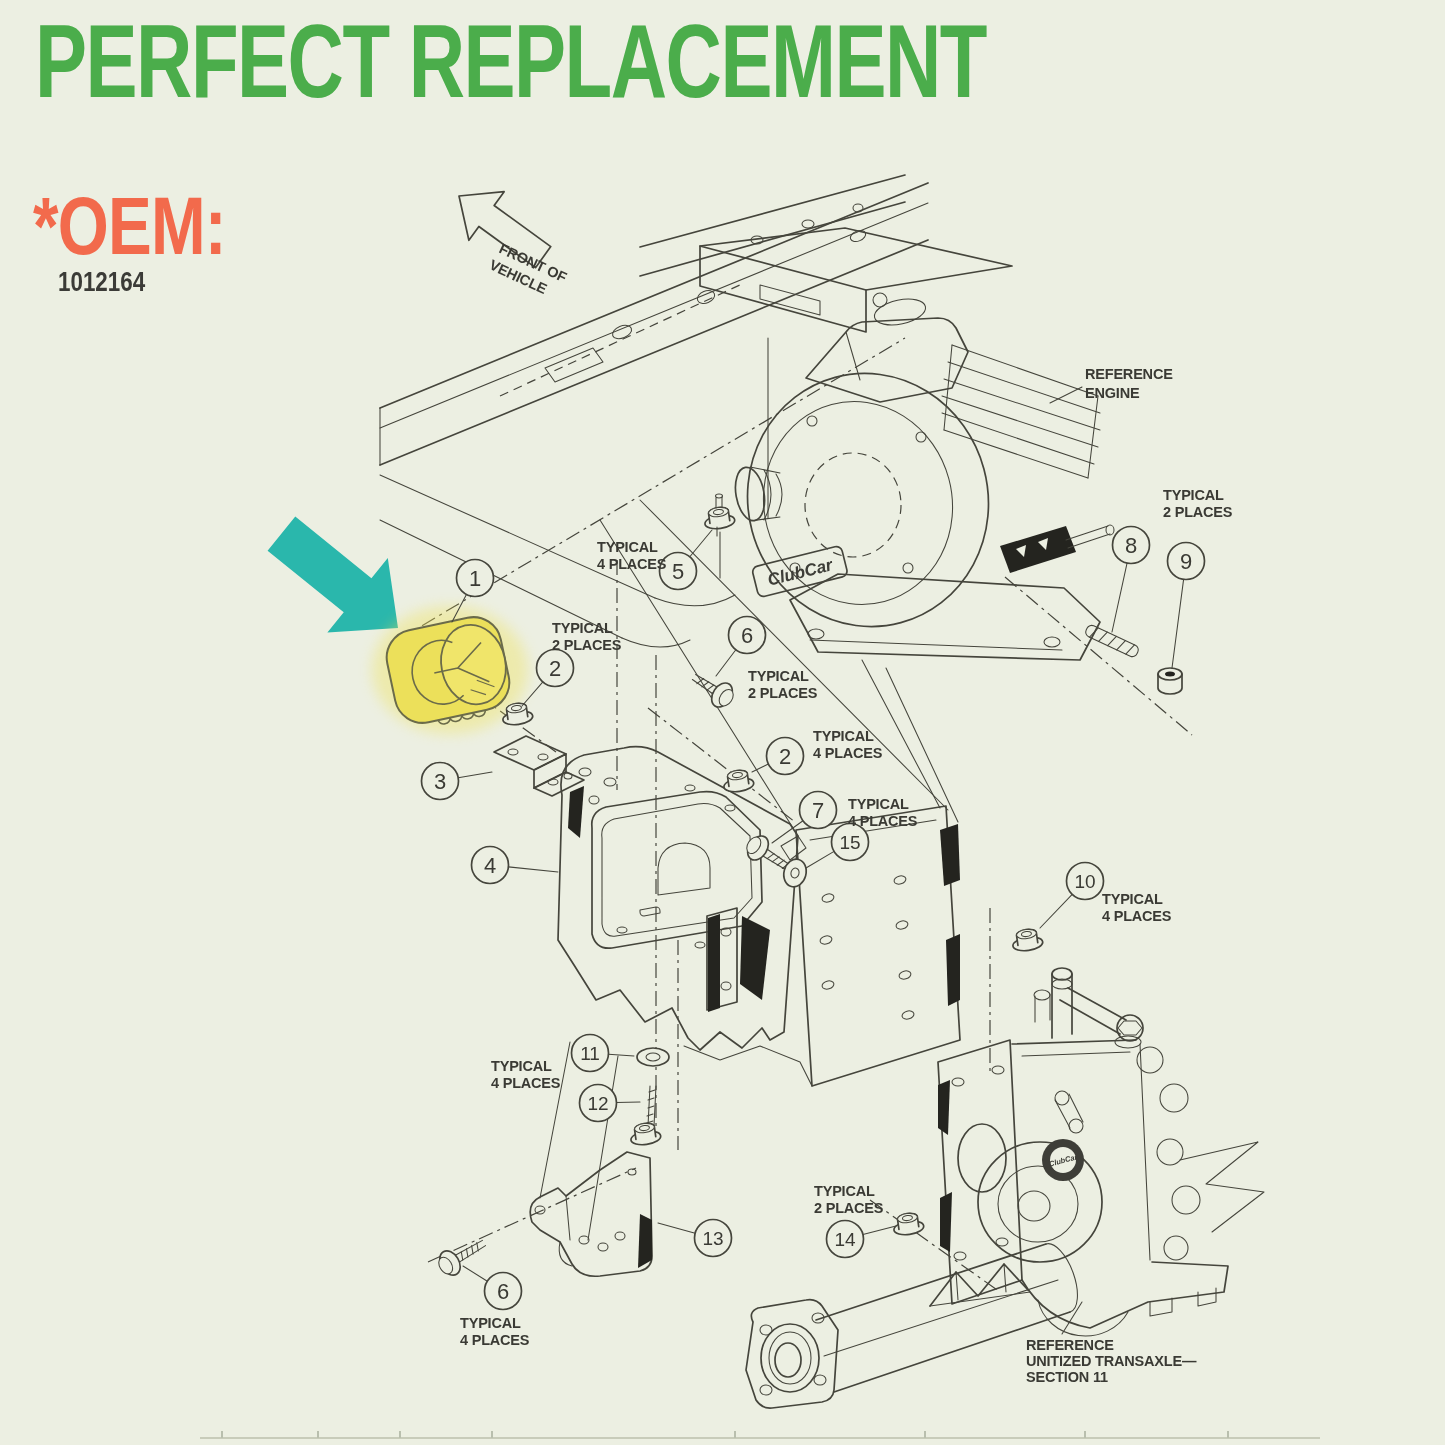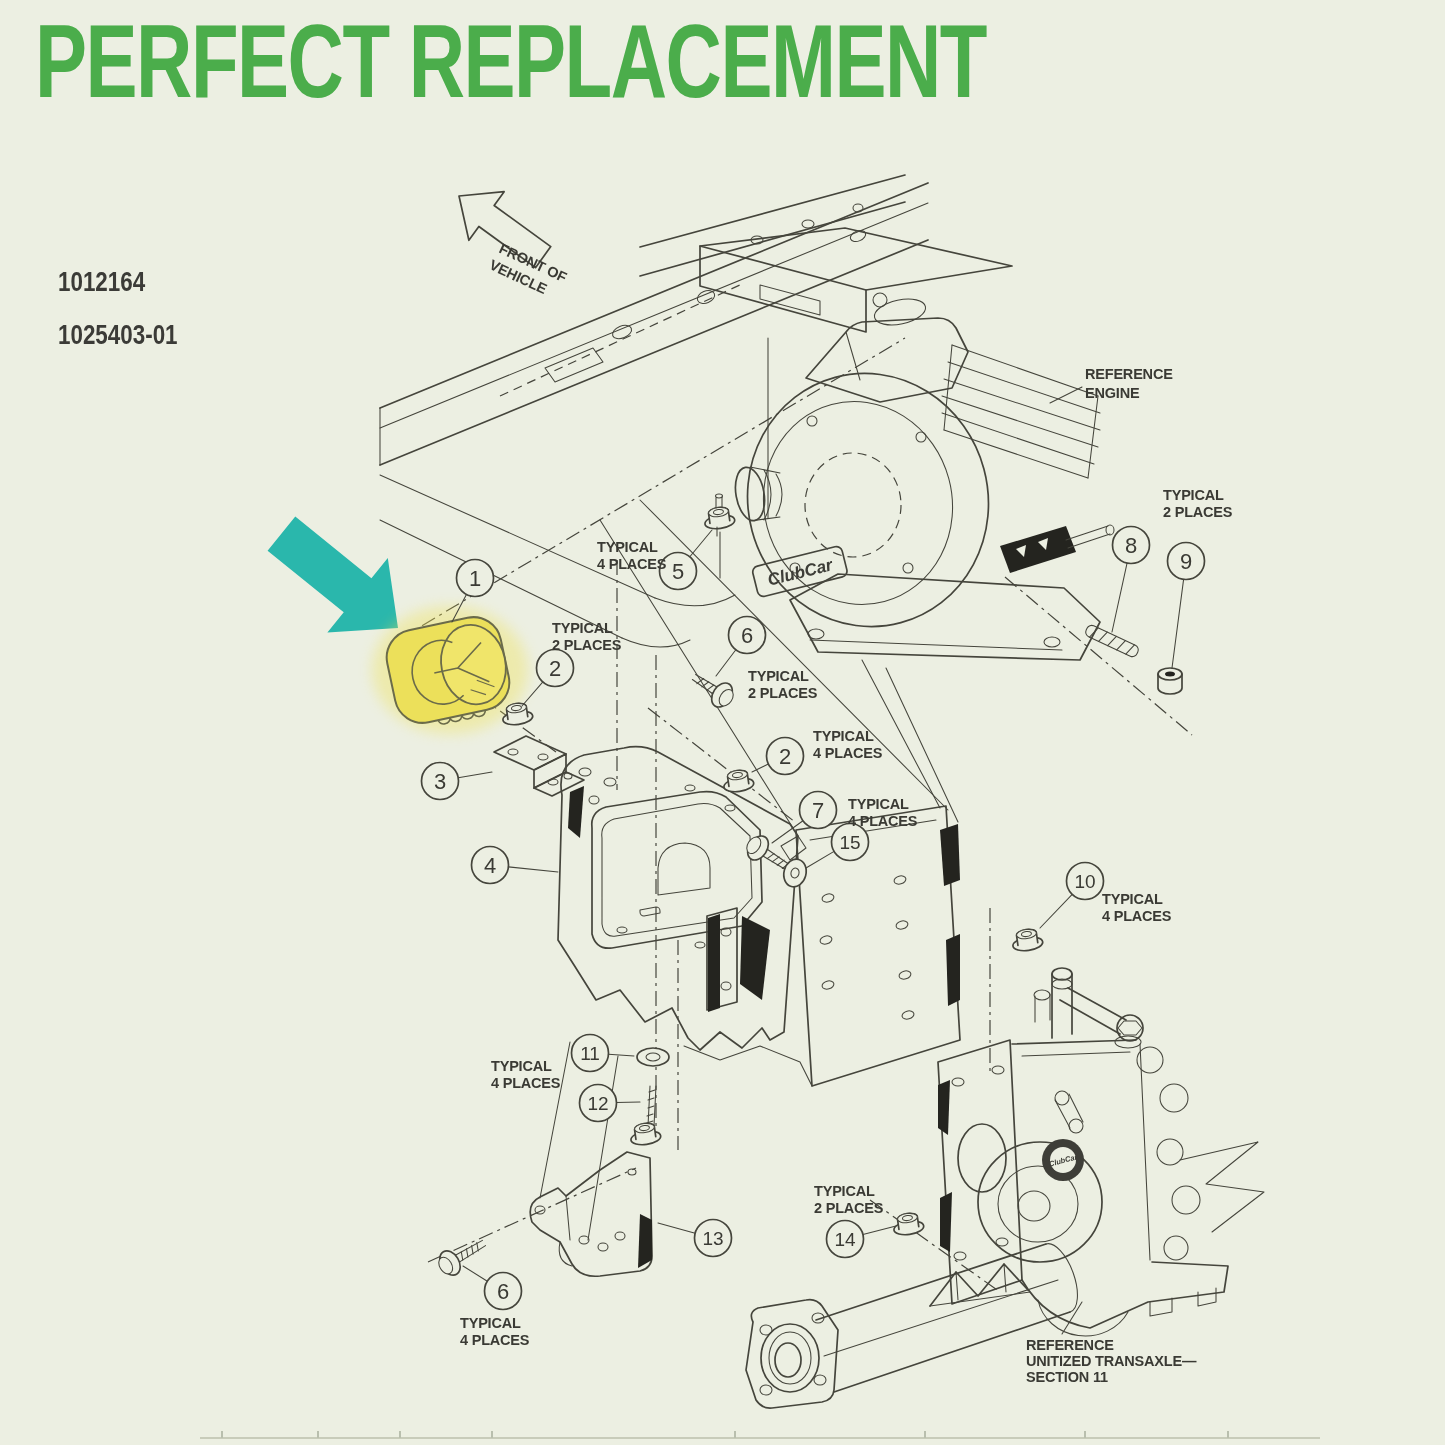--- a/index.html
+++ b/index.html
@@ -492,15 +492,15 @@
           <line x1="492" y1="1431" x2="492" y2="1438"></line>
         <line x1="735" y1="1431" x2="735" y2="1438"></line>
           <line x1="925" y1="1431" x2="925" y2="1438"></line>
         <line x1="1085" y1="1431" x2="1085" y2="1438"></line>
           <line x1="1228" y1="1431" x2="1228" y2="1438"></line>
       </g>
     </g>
   </svg>
 
   <div class="hl t1" style="left:35px;top:9px"><span class="sx">PERFECT REPLACEMENT</span></div>
+  <div class="hl oem" style="left:33px;top:179px"><span class="sx">*OEM:</span></div>
   <div class="hl pn" style="left:58px;top:266px"><span class="sx">1012164</span></div>
-  <div class="hl pn" style="left:58px;top:319px"><span class="sx">1025403-01</span></div>
 </div>
 
 </body></html>

